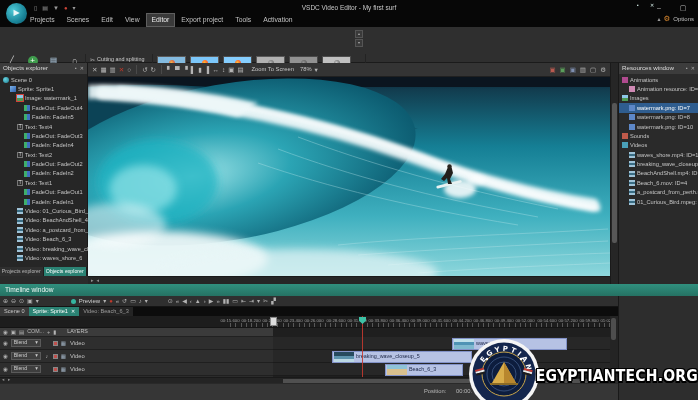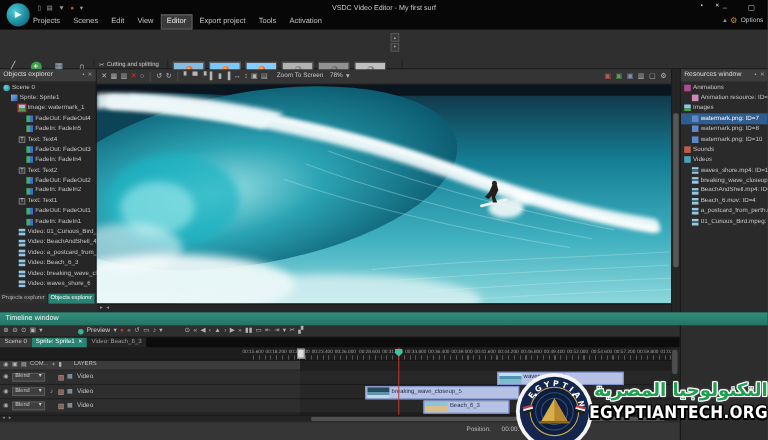--- a/index.html
+++ b/index.html
@@ -719,21 +719,20 @@
         <rect y="4" width="9" height="2" fill="#1d1d1d"></rect>
     </g>
     <g transform="translate(56,30) rotate(15)">
       <rect width="9" height="2" fill="#c23b33"></rect>
         <rect y="2" width="9" height="2" fill="#ededed"></rect>
         <rect y="4" width="9" height="2" fill="#1d1d1d"></rect>
     </g>
     <circle cx="19" cy="21" r="1.2" fill="#fff"></circle>
       <circle cx="53" cy="21" r="1.2" fill="#fff"></circle>
   </svg>
-  <div id="wmArabic">التكنولوجيا المصرية</div>
   <div id="wmSite">EGYPTIANTECH.ORG</div>
 
 <div class="clip" style="left: 452px; top: 338px; width: 115px;">
       <span class="cth cth-waves"></span>
       <span class="lb">waves_shore_6</span>
     </div>
     <div class="clip" style="left: 332px; top: 351px; width: 140px;">
       <span class="cth cth-wave-dark"></span>
       <span class="lb">breaking_wave_closeup_5</span>
     </div>

